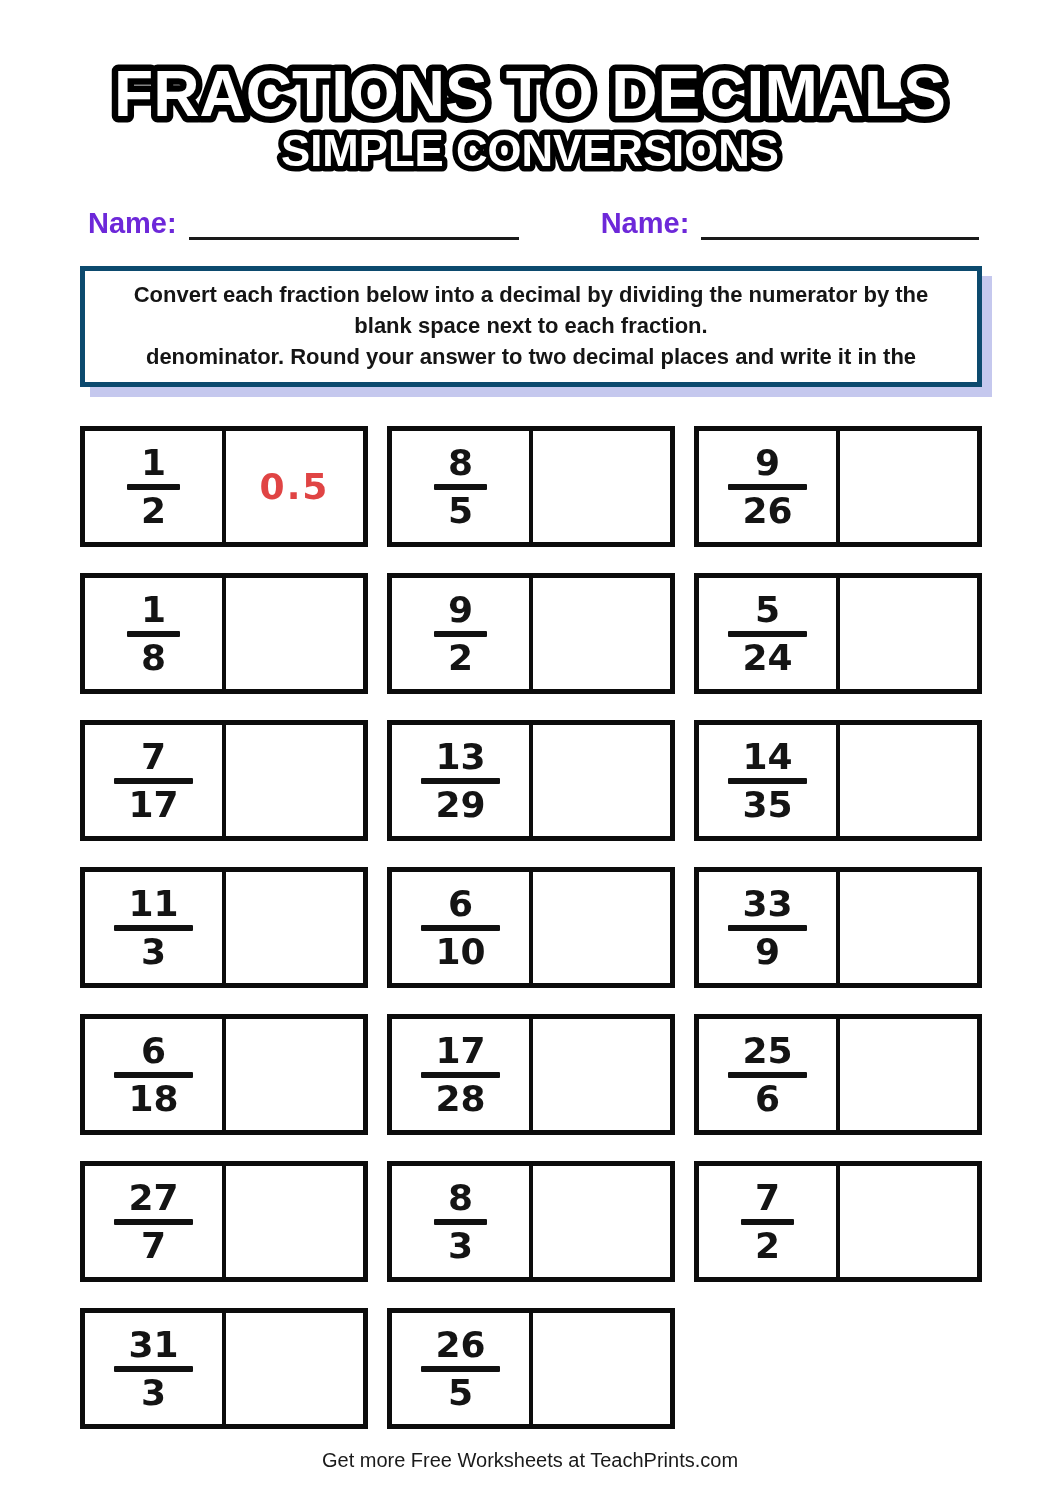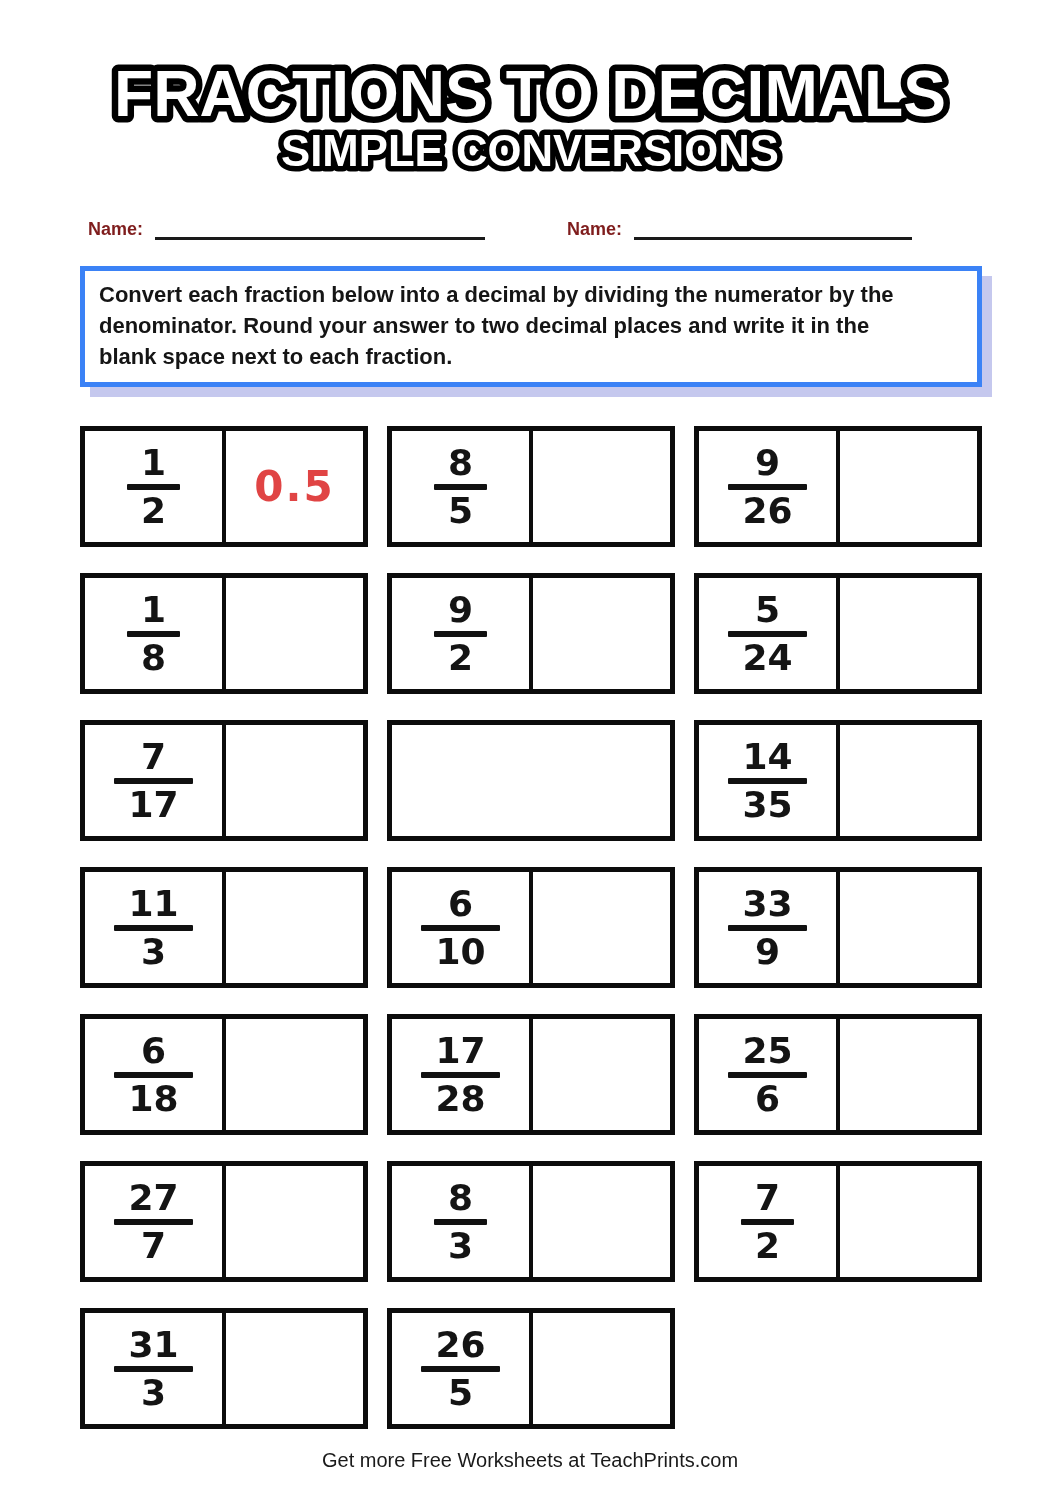--- a/index.html
+++ b/index.html
@@ -28,41 +28,41 @@
   .title-svg { display: block; margin: 0 auto; }
 
   
   .name-date-row {
     margin: 26px 78px 0 88px;
     display: flex;
     align-items: flex-end;
     height: 34px;
   }
   .field-label {
-    font-size: 18px;
+    font-size: 29px;
     font-weight: bold;
-    color: #7f1d1d;
+    color: #6d28d9;
     white-space: nowrap;
   }
   .write-line {
     border-bottom: 3px solid #1a1a1a;
     height: 26px;
   }
   .name-line { width: 330px; margin-left: 12px; }
   .date-gap { width: 82px; }
   .date-line { width: 278px; margin-left: 12px; }
 
   
   .instructions {
     margin: 26px 78px 0 80px;
-    border: 5px solid #3b82f6;
+    border: 5px solid #0c4a6e;
     background: #ffffff;
     box-shadow: 10px 10px 0 #c5c8ee;
     padding: 8px 14px 10px 14px;
-    text-align: left;
+    text-align: center;
   }
   .instructions .line {
     font-size: 22px;
     line-height: 31px;
     font-weight: bold;
     color: #151515;
     white-space: nowrap;
   }
 
   
@@ -107,21 +107,21 @@
     margin: 3px -14px;
     border-radius: 1px;
   }
   .ans-cell {
     width: 50%;
     display: flex;
     align-items: center;
     justify-content: center;
   }
   .answer {
-    font-size: 42px;
+    font-size: 36px;
     font-weight: bold;
     letter-spacing: 2px;
     color: var(--answer-red, #e04444);
     font-family: "DejaVu Sans", sans-serif;
   }
 
   
   .footer {
     margin-top: 20px;
     text-align: center;
@@ -145,22 +145,22 @@
   <div class="name-date-row">
     <span class="field-label">Name:</span>
     <span class="write-line name-line"></span>
     <span class="date-gap"></span>
     <span class="field-label">Name:</span>
     <span class="write-line date-line"></span>
   </div>
 
   <div class="instructions">
     <div class="line">Convert each fraction below into a decimal by dividing the numerator by the</div>
+    <div class="line">blank space next to each fraction.</div>
     <div class="line">denominator. Round your answer to two decimal places and write it in the</div>
-    <div class="line">blank space next to each fraction.</div>
   </div>
 
   <div class="grid" id="grid">
     <div class="card">
       <div class="frac-cell">
         <span class="fraction">
           <span class="num">1</span>
           <span class="bar"></span>
           <span class="den">2</span>
         </span>
@@ -242,20 +242,27 @@
           <span class="bar"></span>
           <span class="den">17</span>
         </span>
       </div>
       <div class="ans-cell">
         <span class="answer"></span>
       </div>
     </div>
 
     <div class="card">
+      <div class="frac-cell">
+        <span class="fraction">
+          <span class="num">13</span>
+          <span class="bar"></span>
+          <span class="den">29</span>
+        </span>
+      </div>
       <div class="ans-cell">
         <span class="answer"></span>
       </div>
     </div>
 
     <div class="card">
       <div class="frac-cell">
         <span class="fraction">
           <span class="num">14</span>
           <span class="bar"></span>

